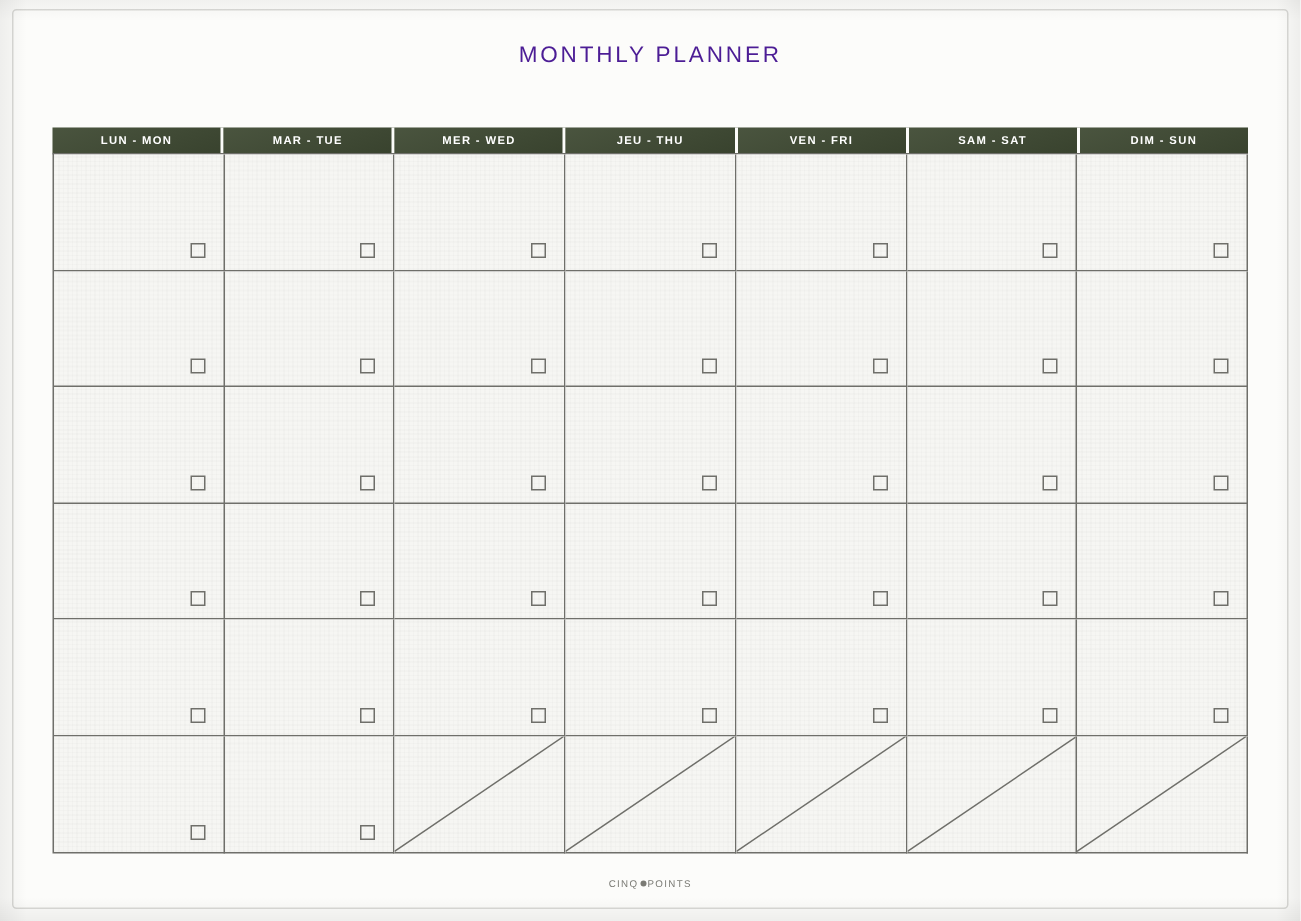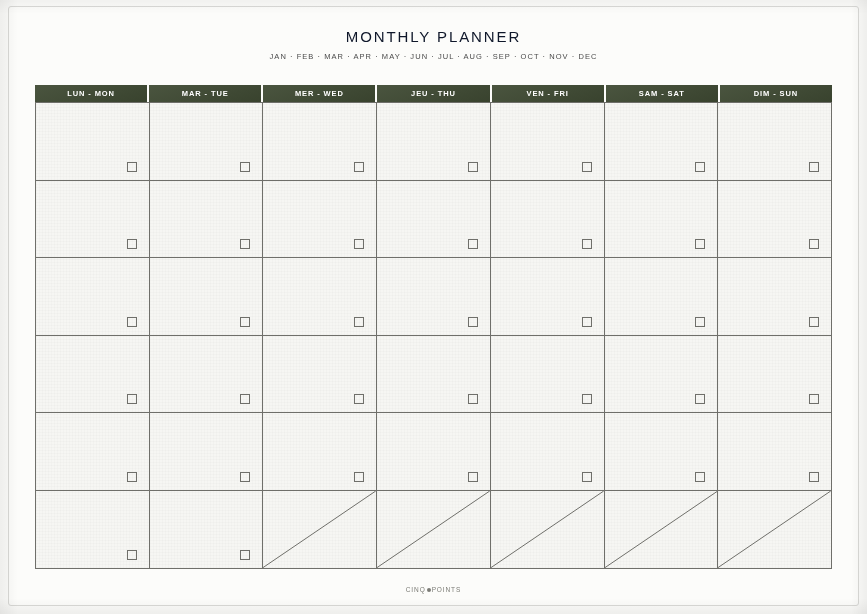--- a/index.html
+++ b/index.html
@@ -48,21 +48,21 @@
   
   #planner-header {
     position: absolute;
     left: 0; top: 28px;
     width: 867px;
     text-align: center;
   }
   #planner-title {
     font-size: 15px;
     letter-spacing: 1.9px;
-    color: #0f172a;
+    color: #4c1d95;
     font-weight: 400;
   }
   #month-strip {
     margin-top: 7px;
     font-size: 7.5px;
     letter-spacing: 1.05px;
     color: #4a4a4a;
   }
 
   
@@ -161,21 +161,20 @@
 </head>
 <body>
 
 <div id="planner-page">
 
   <div id="paper-border"></div>
   <div id="paper-shadow"></div>
 
   <div id="planner-header">
     <div id="planner-title">MONTHLY PLANNER</div>
-    <div id="month-strip">JAN · FEB · MAR · APR · MAY · JUN · JUL · AUG · SEP · OCT · NOV · DEC</div>
   </div>
 
   <div id="calendar-grid">
     <div id="weekday-header">
         <div class="weekday-cell">
           <span>LUN - MON</span>
         </div>
         <div class="weekday-cell">
           <span>MAR - TUE</span>
         </div>

